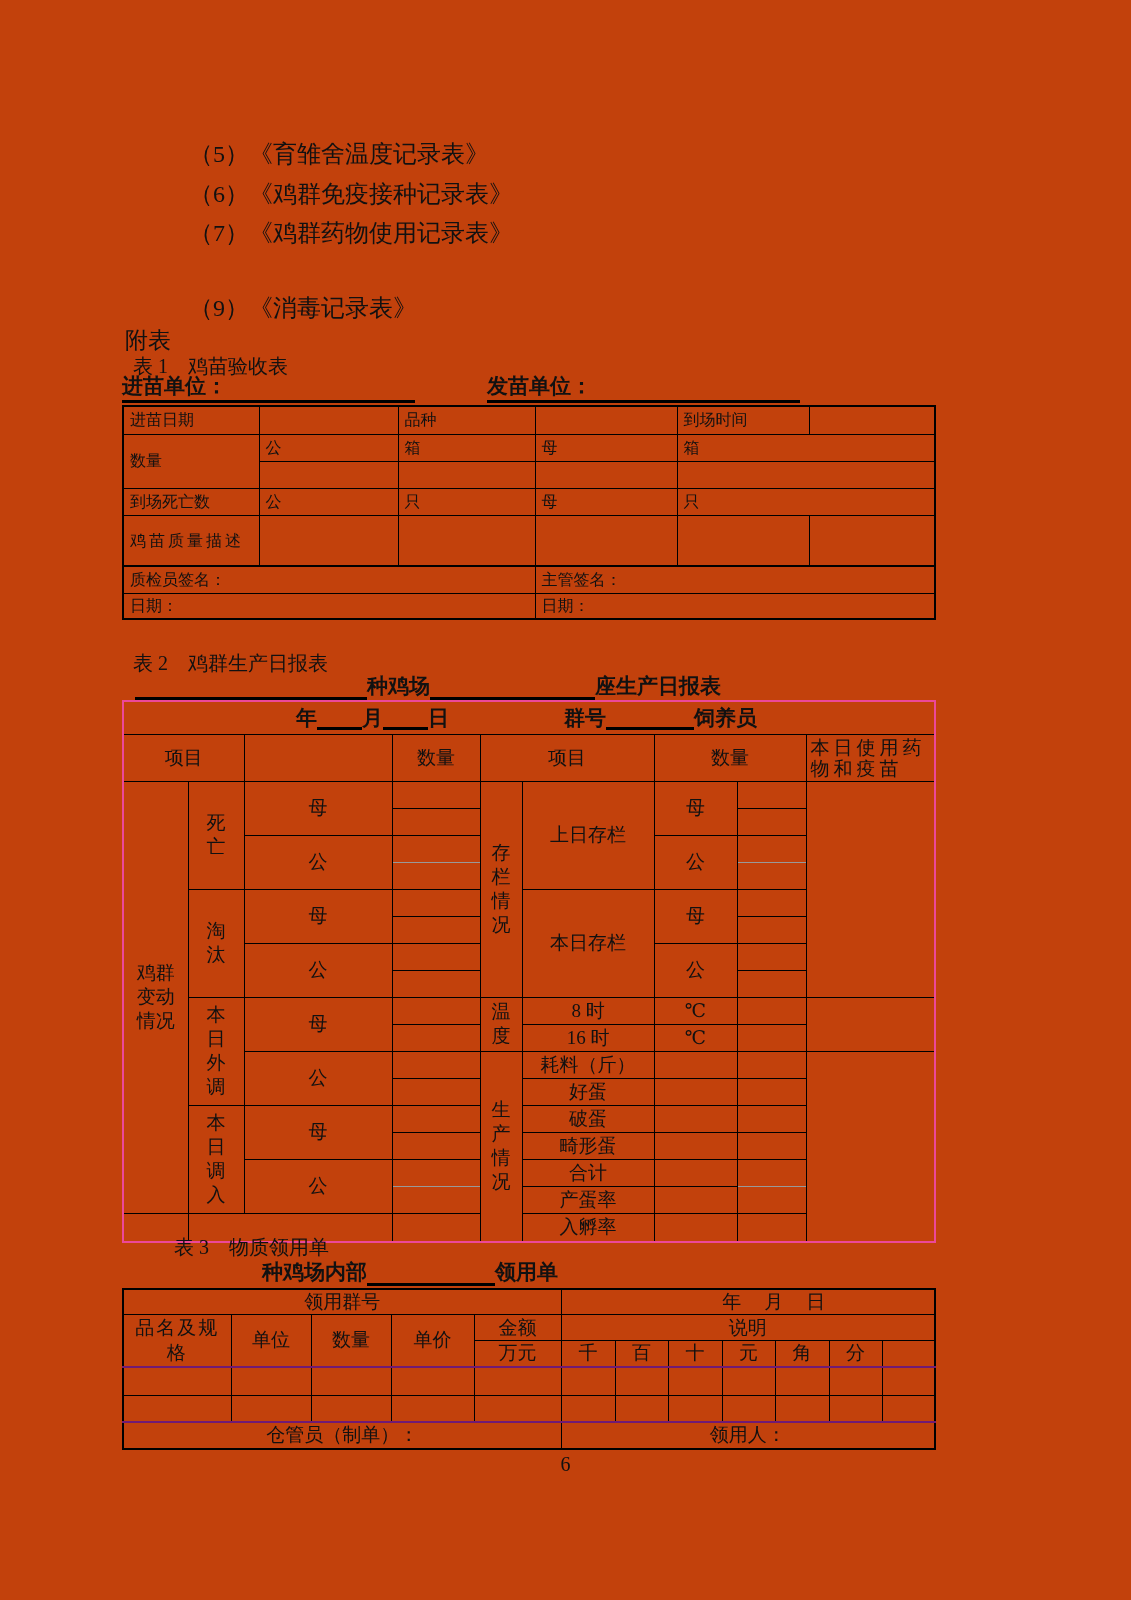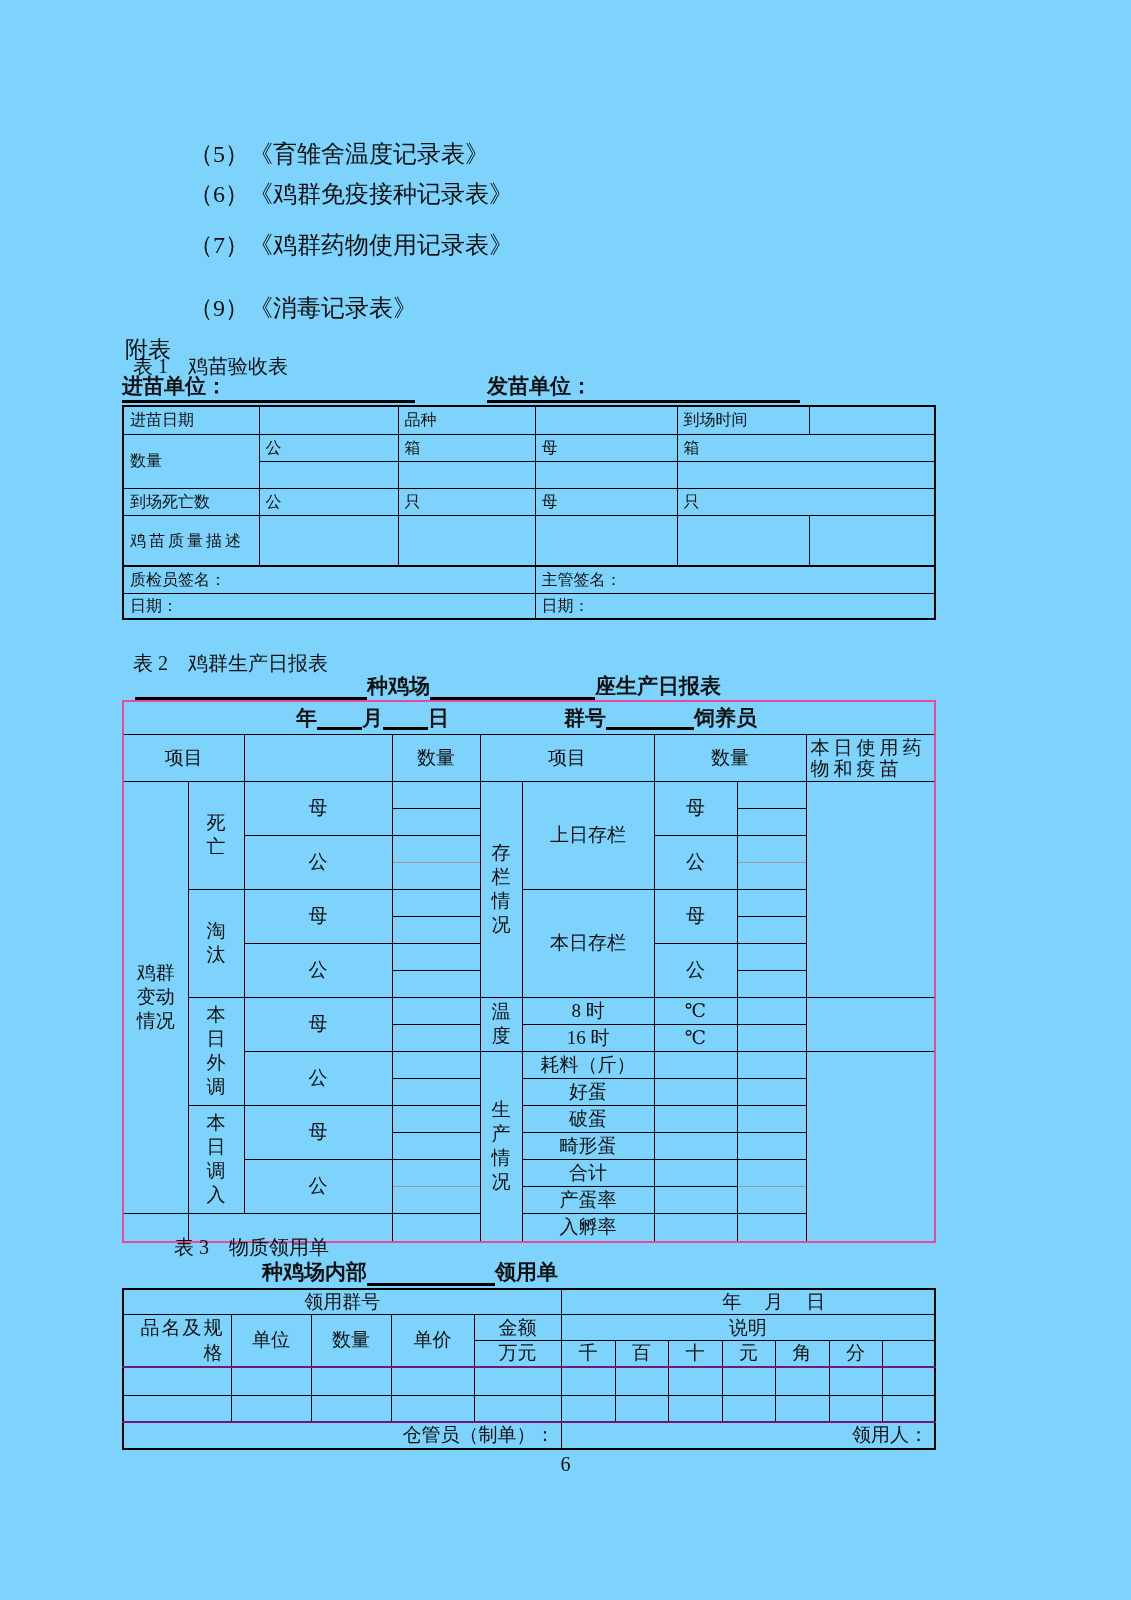--- a/index.html
+++ b/index.html
@@ -1,18 +1,18 @@
 <!DOCTYPE html>
 <html><head>
 <meta charset="utf-8">
 <style>
   html,body { margin:0; padding:0; background:#e8e8e8; }
   .page {
     position:relative; width:1131px; height:1600px; margin:0 auto;
-    background:#7dd3fc; color:#111;
+    background:#c2410c; color:#111;
     font-family:"Liberation Serif","DejaVu Serif",serif;
     overflow:hidden;
   }
   .abs { position:absolute; }
   .listline { font-size:24px; line-height:26px; white-space:nowrap; }
   .caption  { font-size:20px; white-space:nowrap; }
   .boldline { font-size:21px; font-weight:bold; white-space:nowrap; }
   .ulg { display:inline-block; border-bottom:3px solid #000; }
   .bl  { display:inline-block; border-bottom:3px solid #000; height:1.05em; vertical-align:bottom; }
 
@@ -33,39 +33,39 @@
   .t2 .yearcell { text-align:left; font-weight:bold; padding-left:172px; font-size:21px; }
   .t2 .vnarrow { padding:0 10px; }        
   .t2 .vmid    { padding:0 17px; }       
   .t2 .vwide   { padding:0 11px; }       
   .t2 .med     { text-align:left; letter-spacing:4px; line-height:21px; padding:2px 4px; }
   .t2 .gb      { border-bottom-color:#999; }
 
   
   .t3 { width:812px; border:2px solid #000; }
   .t3 td { text-align:center; }
-  .t3 .left { text-align:right; }
+  .t3 .left { text-align:center; }
   .t3 .namecell { letter-spacing:2px; line-height:25px; }
   .t3 .datecell { padding-left:60px; letter-spacing:2px; }
   .t3 .thick-top td { border-top:2px solid #701a75; }
   .t3 .gl { border-left-color:#999; }
 
   .pagenum { width:100%; text-align:center; font-size:20px; }
 </style>
 </head>
 <body>
 
 <div class="page">
 
   <div class="abs listline" style="left:189px; top:141px;">（5）《育雏舍温度记录表》</div>
   <div class="abs listline" style="left:189px; top:181px;">（6）《鸡群免疫接种记录表》</div>
-  <div class="abs listline" style="left:189px; top:232px;">（7）《鸡群药物使用记录表》</div>
+  <div class="abs listline" style="left:189px; top:220px;">（7）《鸡群药物使用记录表》</div>
   <div class="abs listline" style="left:189px; top:295px;">（9）《消毒记录表》</div>
 
-  <div class="abs" style="left:125px; top:334px; font-size:23px;">附表</div>
+  <div class="abs" style="left:125px; top:325px; font-size:23px;">附表</div>
   <div class="abs caption" style="left:133px; top:353px;">表 1　鸡苗验收表</div>
 
   <div class="abs" style="left:487px; top:372px; font-size:21px; font-weight:bold;">
     <span class="ulg"><span>发苗单位：</span><span style="display:inline-block; width:208px;"></span></span>
   </div>
   <div class="abs" style="left:122px; top:372px; font-size:21px; font-weight:bold;">
     <span class="ulg"><span>进苗单位：</span><span style="display:inline-block; width:188px;"></span></span>
   </div>
 
   <table class="t1 abs" style="left:122px; top:405px;">

